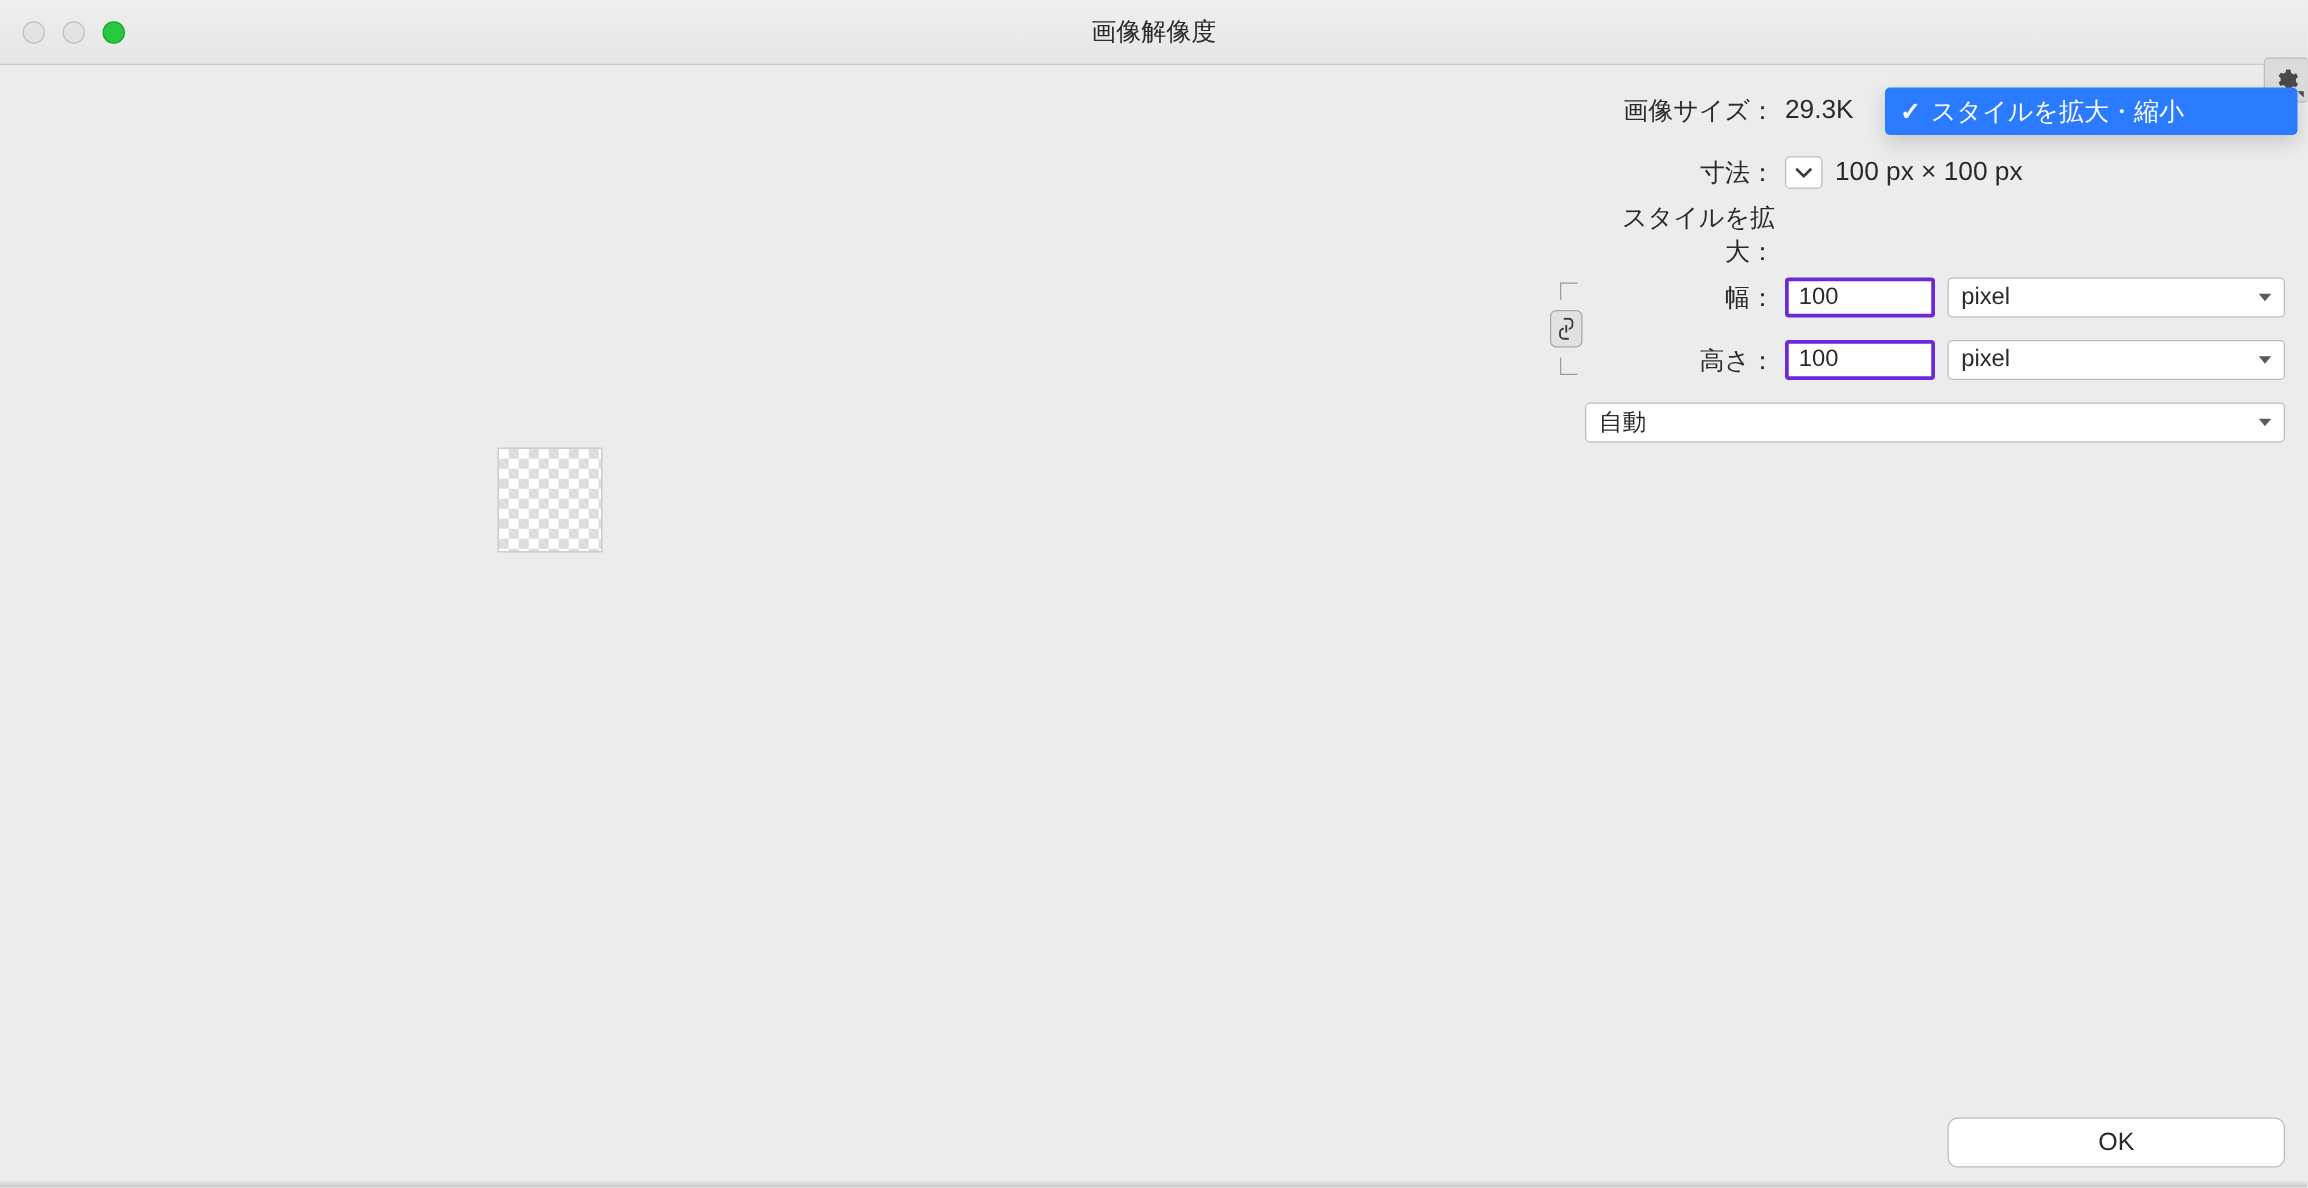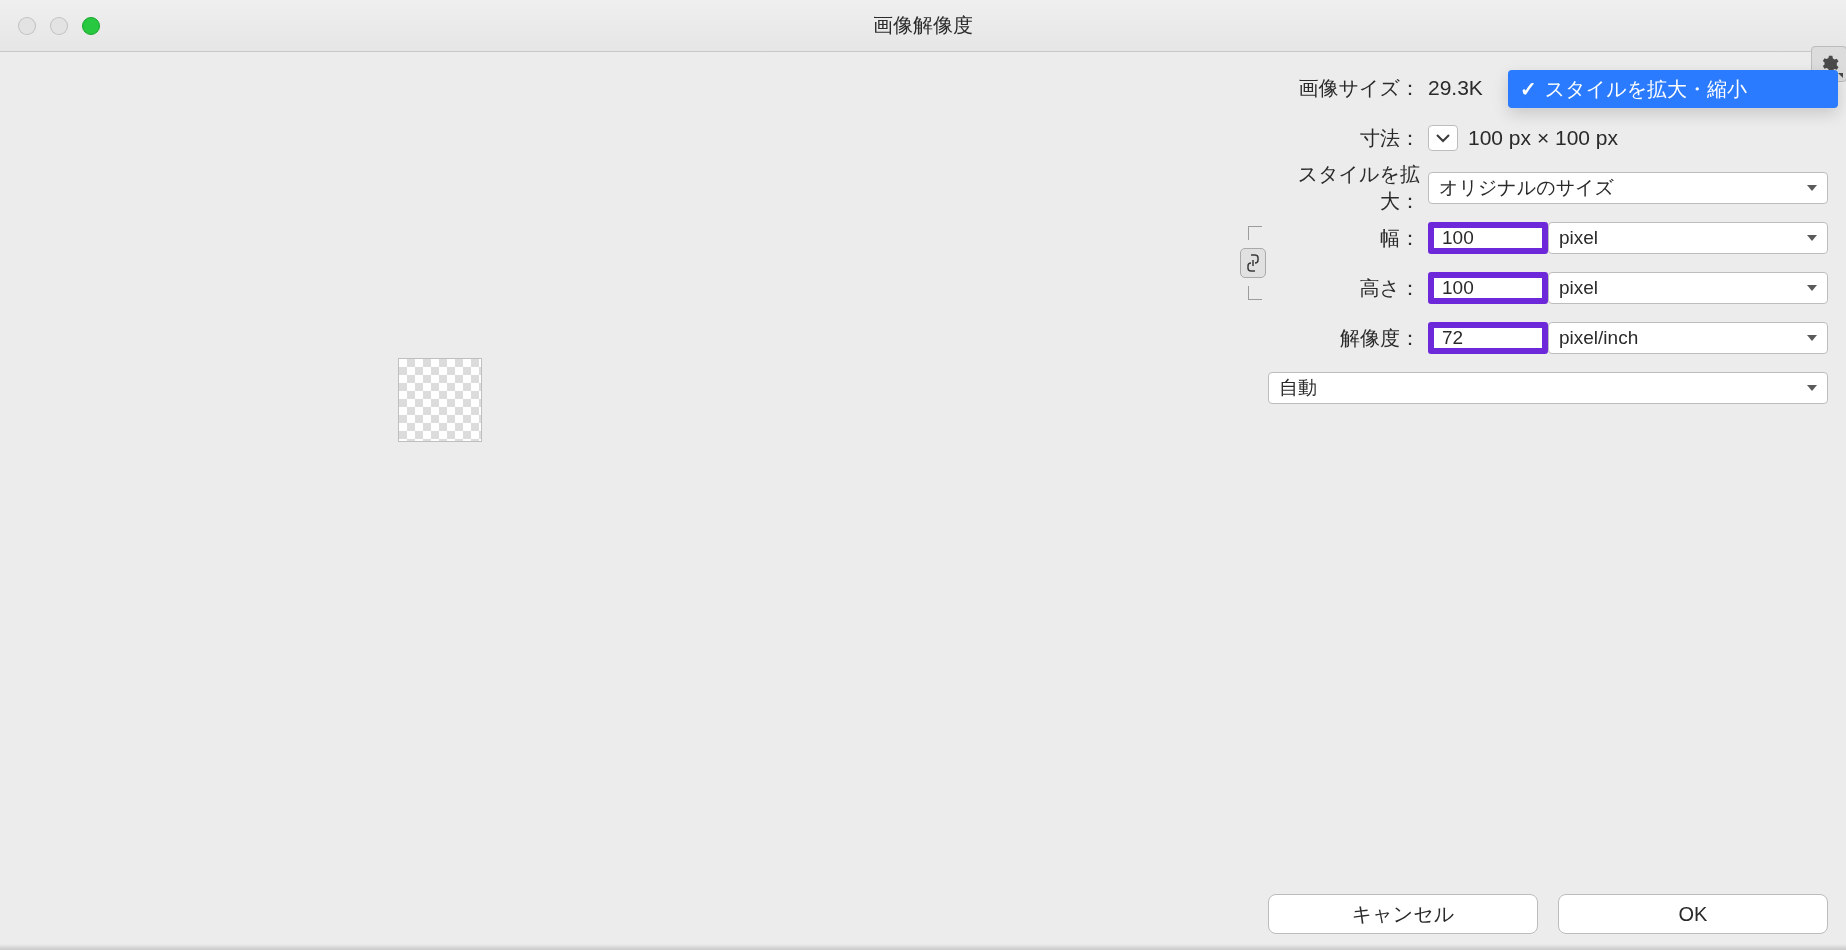--- a/index.html
+++ b/index.html
@@ -79,25 +79,26 @@
   border-left: 5px solid transparent;
   border-right: 5px solid transparent;
   border-top: 6px solid #5a5a5a;
 }
 .fit-size { flex: 1; }
 
 .num-input {
   width: 120px;
   height: 32px;
   background: #fff;
-  border: 6px solid #6d28d9;
+  border: 3px solid #6d28d9;
   border-radius: 3px;
   font-size: 19px;
   padding: 4px 8px;
   color: #2a2a2a;
+  margin-right: 10px;
 }
 
 .unit-select { flex: 1; }
 
 .wh-block { position: relative; }
 .link-bracket {
   position: absolute;
   left: -30px;
   top: 0;
   height: 82px;
@@ -240,23 +241,20 @@
       <div class="chev-btn">
         <svg viewBox="0 0 14 10">
             <path d="M1 2 L7 8 L13 2" stroke="#3a3a3a" stroke-width="2" fill="none"></path>
           </svg>
       </div>
       <div class="value">100 px × 100 px</div>
     </div>
 
     <div class="row">
       <div class="label">スタイルを拡大：</div>
-      <div class="select fit-size">
-        <span>オリジナルのサイズ</span>
-      </div>
     </div>
 
     <div class="wh-block">
       <div class="link-bracket">
         <div class="line-top"></div>
         <div class="link-btn">
           <svg viewBox="0 0 12 18">
               <path d="M4 1h4a3 3 0 0 1 3 3v2a3 3 0 0 1-3 3M8 17H4a3 3 0 0 1-3-3v-2a3 3 0 0 1 3-3" stroke="#3a3a3a" stroke-width="1.5" fill="none"></path>
               <line x1="6" y1="6" x2="6" y2="12" stroke="#3a3a3a" stroke-width="1.5"></line>
             </svg>
@@ -274,40 +272,30 @@
 
       <div class="row">
         <div class="label">高さ：</div>
         <input class="num-input" value="100" style="">
         <div class="select unit-select">
           <span>pixel</span>
         </div>
       </div>
     </div>
 
-    <div class="row">
-      <div class="label">解像度：</div>
-      <input class="num-input" value="72" style="">
-      <div class="select unit-select">
-        <span>pixel/inch</span>
-      </div>
-    </div>
 
     <div class="row resample-row">
       <div class="select" style="flex:1">
         <span>自動</span>
       </div>
     </div>
 
   </div>
 
   <div class="footer">
     <div class="btn">
-      <span>キャンセル</span>
-    </div>
-    <div class="btn">
       <span>OK</span>
     </div>
   </div>
 
 </div>
 
 <div class="bottom-shadow"></div>
 
 </body></html>

